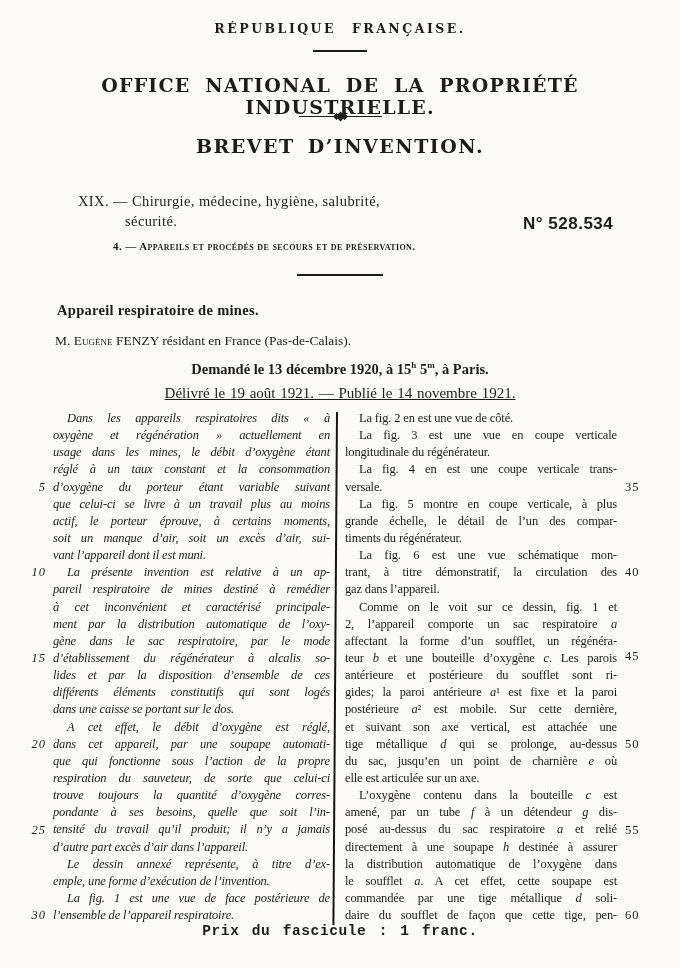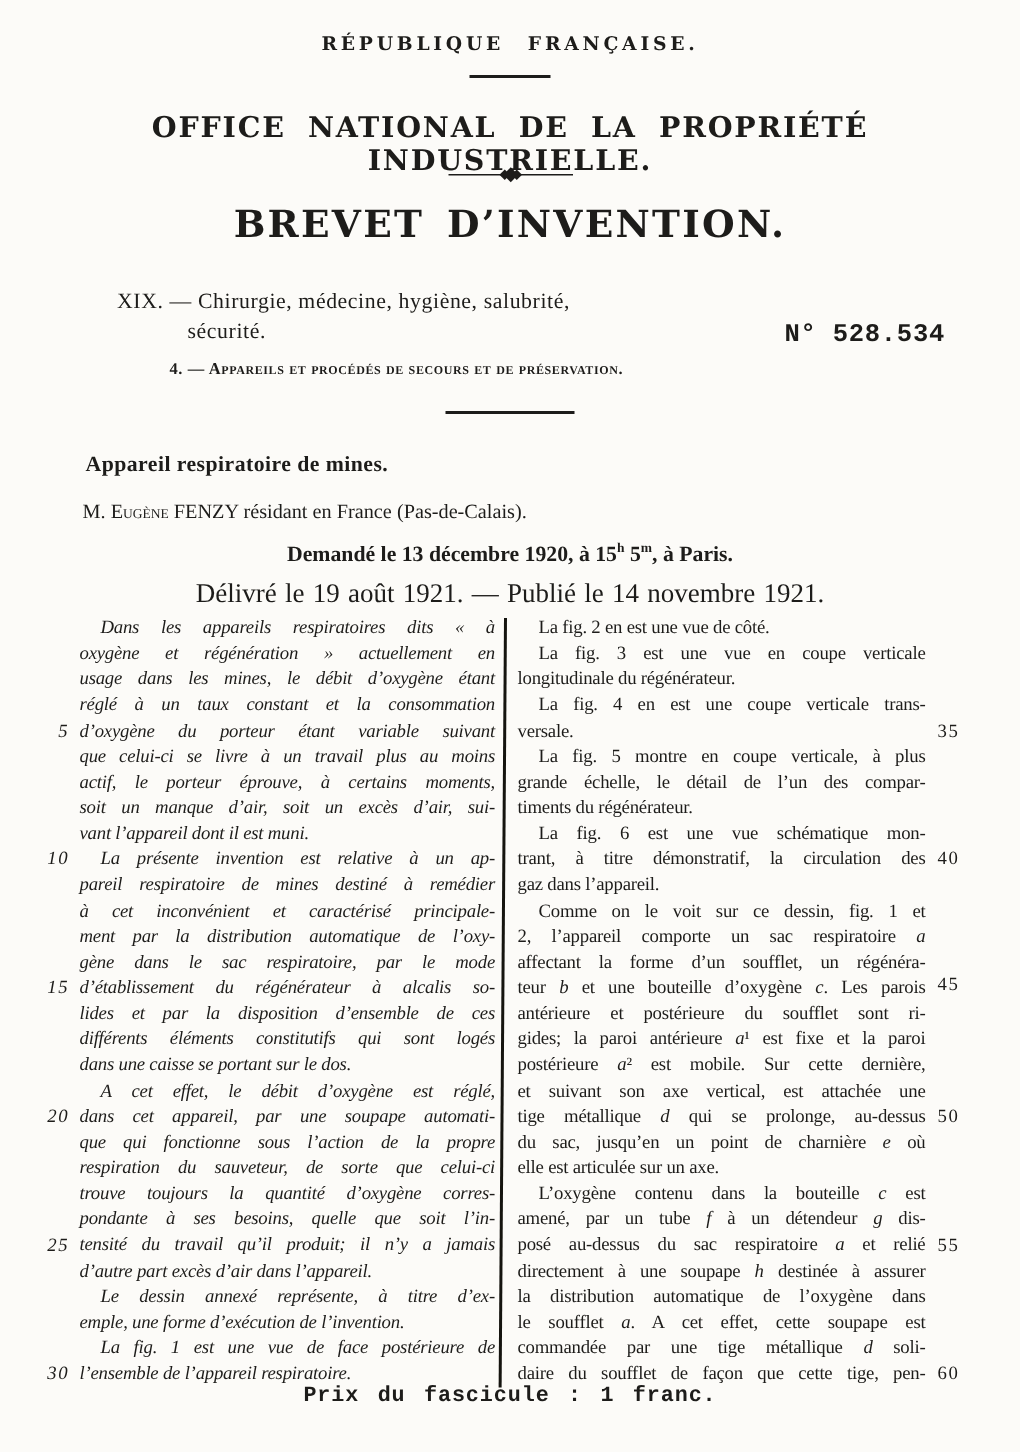--- a/index.html
+++ b/index.html
@@ -12,34 +12,34 @@
   .republic{ top:21px; font-family:"DejaVu Serif", serif; font-weight:bold; font-size:12.5px; letter-spacing:2.5px; word-spacing:9px; }
   .rule{ position:absolute; left:50%; transform:translateX(-50%); background:var(--ink); height:1.6px; }
   .rule1{ top:50px; width:54px; }
   .office{ top:74px; font-family:"DejaVu Serif", serif; font-weight:bold; font-size:19px; letter-spacing:1.2px; word-spacing:7px; }
 
   .ornament{ position:absolute; top:113px; left:0; width:100%; display:flex; align-items:center; justify-content:center; }
   .ornament .bar{ width:36px; height:1.4px; background:var(--ink); }
   .ornament .dia{ width:5px; height:5px; background:var(--ink); transform:rotate(45deg); margin:0 -1px; }
   .ornament .dia.mid{ width:7px; height:7px; }
 
-  .brevet{ top:135px; font-family:"DejaVu Serif", serif; font-weight:bold; font-size:25px; letter-spacing:1.5px; word-spacing:5px; }
+  .brevet{ top:135px; font-family:"DejaVu Serif", serif; font-weight:bold; font-size:19px; letter-spacing:1.5px; word-spacing:5px; }
 
   .classline{ position:absolute; top:191px; left:78px; font-weight:normal; font-size:14.5px; letter-spacing:.4px; line-height:20px; }
   .classline .l2{ padding-left:47px; }
-  .patnum{ position:absolute; top:214px; left:523px; font-family:Liberation Mono, monospace; font-weight:bold; font-size:17px; letter-spacing:.5px; }
+  .patnum{ position:absolute; top:214px; left:523px; font-family:Liberation Sans, sans-serif; font-weight:bold; font-size:17px; letter-spacing:.5px; }
   .subclass{ position:absolute; top:240px; left:99px; font-weight:bold; font-variant:small-caps; font-size:11px; letter-spacing:.4px;margin-left:14px; }
   .rule2{ top:274px; width:86px; }
 
   .invtitle{ position:absolute; top:302px; left:57px; font-weight:bold; font-size:14.5px; letter-spacing:.3px; }
   .applicant{ position:absolute; top:333px; left:55px; font-size:13.5px; }
   sc{ font-variant:small-caps; }
   .filed{ top:360px; font-weight:bold; font-size:14.5px; }
   .filed sup{ font-size:9px; }
-  .granted{ top:385px; font-size:18px; word-spacing:1px; }
+  .granted{ top:385px; font-size:15px; word-spacing:1px;text-decoration:underline; }
 
   .col{ position:absolute; top:410px; font-size:12.5px; line-height:17.15px; letter-spacing:-.15px; }
   .col-left{ left:53px; width:277px;font-style:italic; }
   .col-right{ left:345px; width:272px; }
   .tline{ height:17.15px; text-align:justify; text-align-last:justify; }
   .tline.endp{ text-align-last:auto; }
   .tline.ind{ text-indent:14px; }
   .lnum{ position:absolute; font-size:12.5px; letter-spacing:1px; }
   .lnum.left{ left:-33px; width:26px; text-align:right; }
   .lnum.right{ left:280px; width:28px; text-align:left; }

